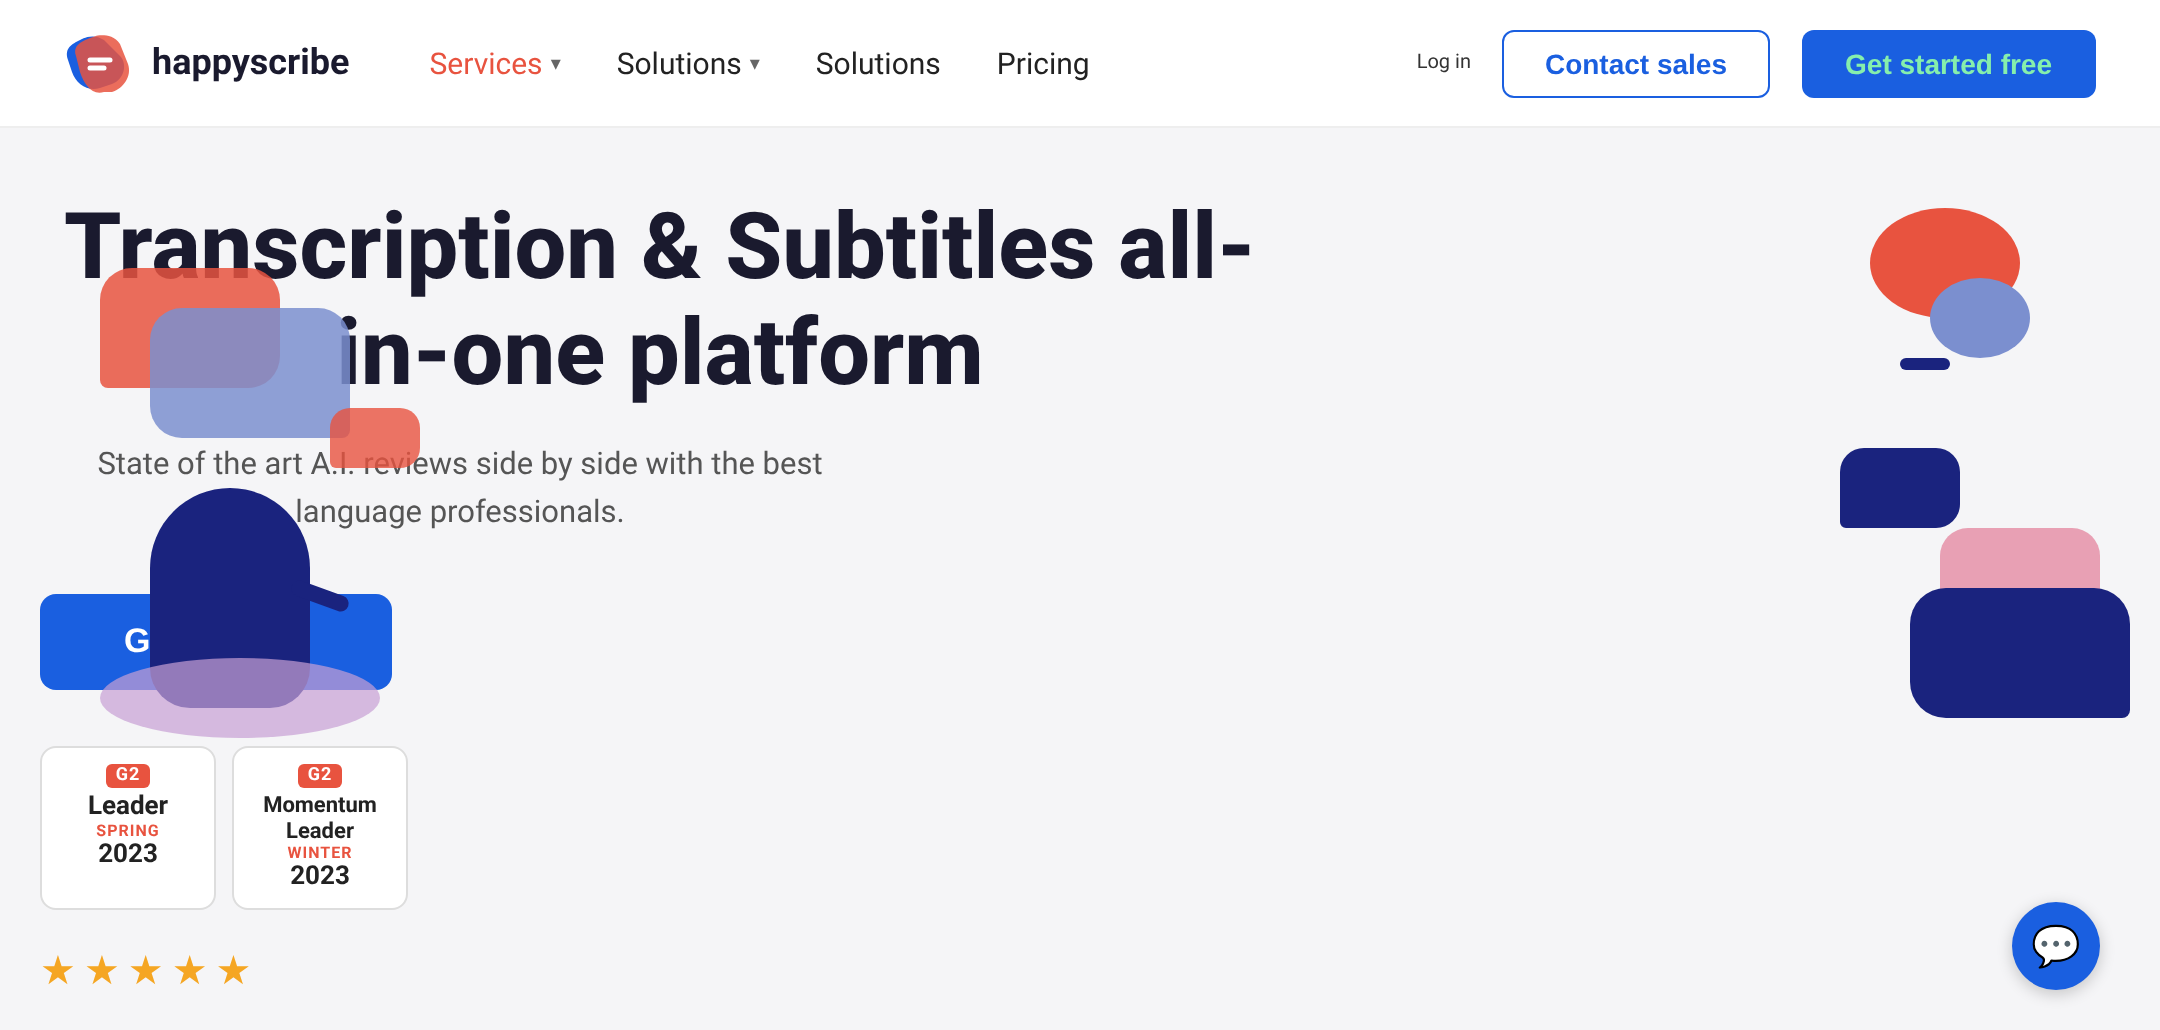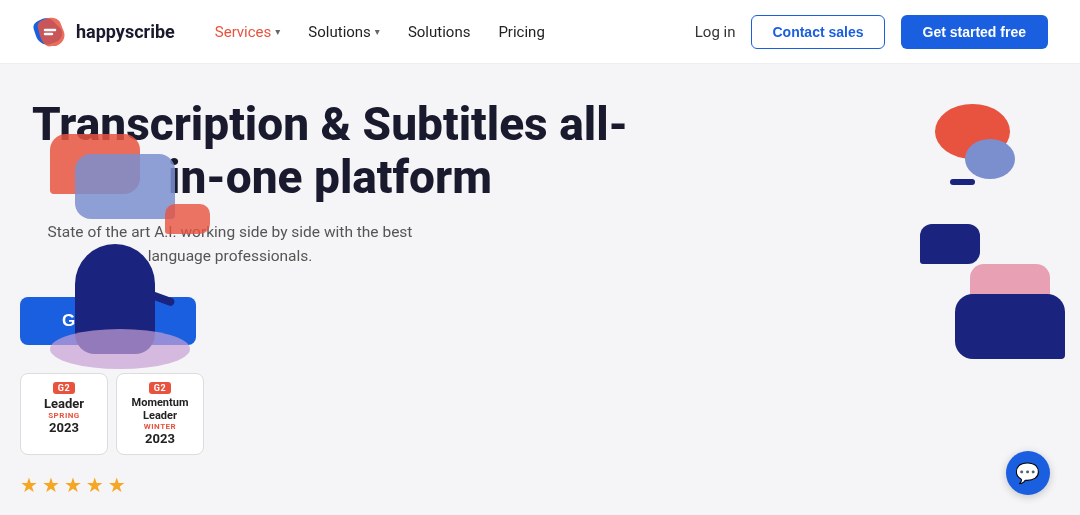--- a/index.html
+++ b/index.html
@@ -60,40 +60,40 @@
     .nav-chevron {
       font-size: 10px;
       color: #666;
     }
     .nav-right {
       display: flex;
       align-items: center;
       gap: 16px;
     }
     .nav-login {
-      font-size: 15px;
+      font-size: 10px;
       color: #333;
       cursor: pointer;
     }
     .btn-contact {
       padding: 8px 20px;
       border: 1.5px solid #1a5fe0;
       border-radius: 6px;
       color: #1a5fe0;
       font-size: 14px;
       font-weight: 600;
       cursor: pointer;
       background: transparent;
     }
     .btn-get-started-nav {
       padding: 9px 22px;
       background: #1a5fe0;
       border: none;
       border-radius: 6px;
-      color: #ffffff;
+      color: #86efac;
       font-size: 14px;
       font-weight: 600;
       cursor: pointer;
     }
 
     
     .hero {
       position: relative;
       display: flex;
       flex-direction: column;
@@ -420,21 +420,21 @@
   <div class="illus-right">
     <div class="bubble-r1"></div>
     <div class="bubble-r1-inner"></div>
     <div class="char-r-arm"></div>
     <div class="bubble-r-dark"></div>
     <div class="bubble-r-pink"></div>
     <div class="bubble-r-blue"></div>
   </div>
 
   <h1 class="hero-title">Transcription &amp; Subtitles all-in-one platform</h1>
-  <p class="hero-subtitle">State of the art A.I. working side by side with the best language professionals.</p>
+  <p class="hero-subtitle">State of the art A.I. reviews side by side with the best language professionals.</p>
   <button class="btn-get-started-hero">Get Started</button>
 
   <div class="badges">
     <div class="badge">
       <span class="badge-g2">G2</span>
       <span class="badge-title">Leader</span>
       <span class="badge-sub">SPRING</span>
       <span class="badge-year">2023</span>
     </div>
     <div class="badge">

